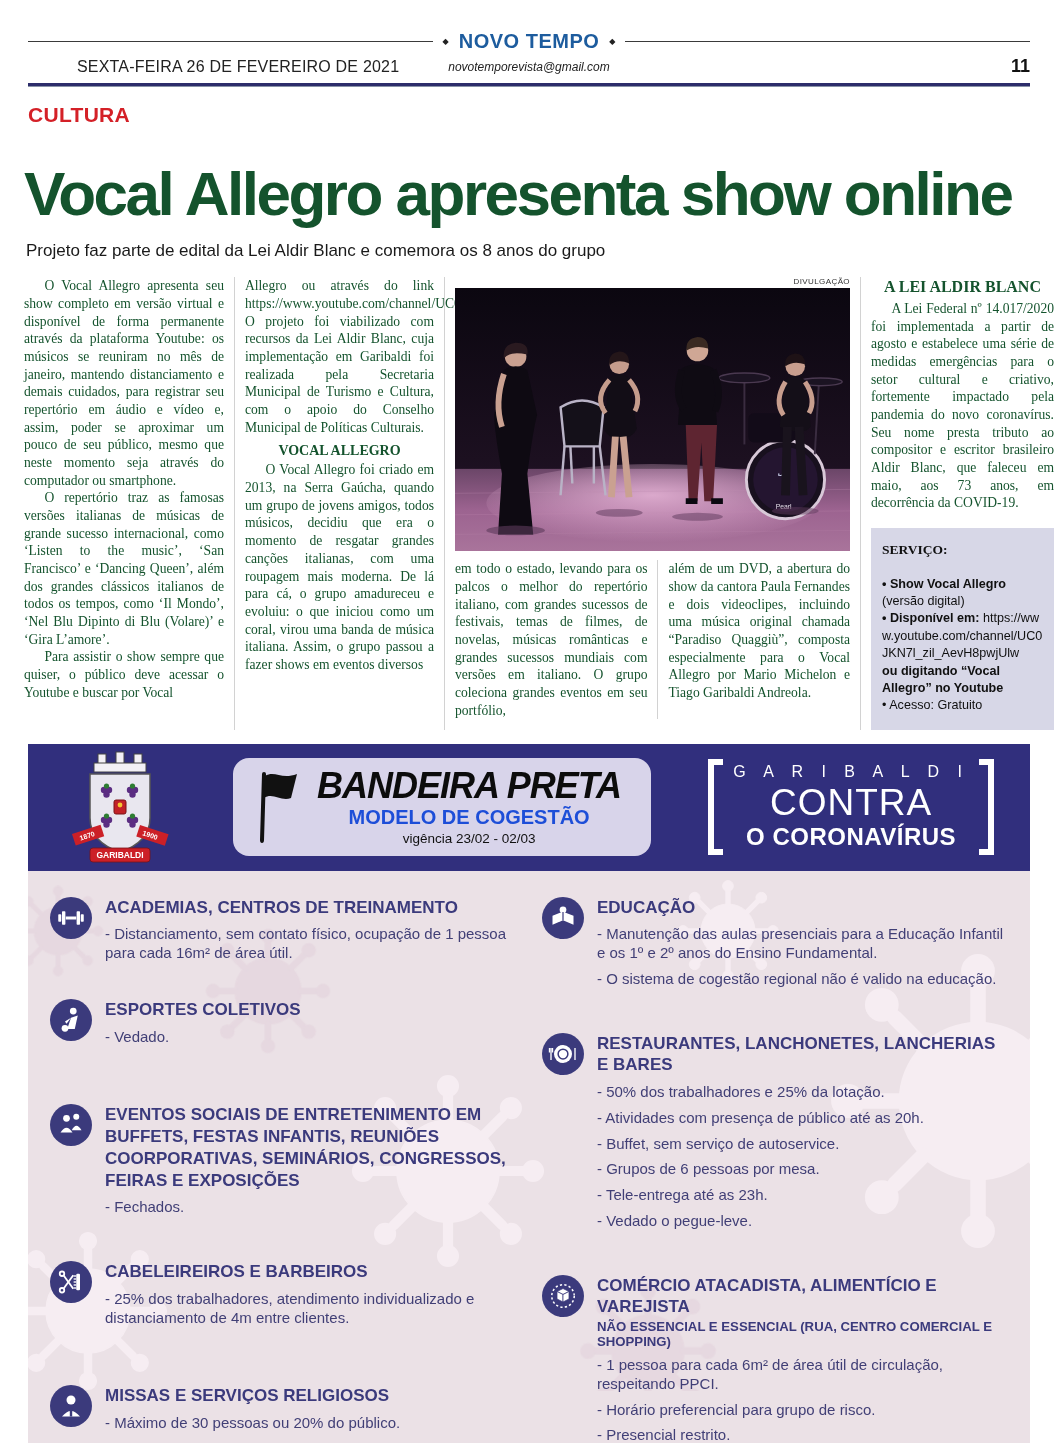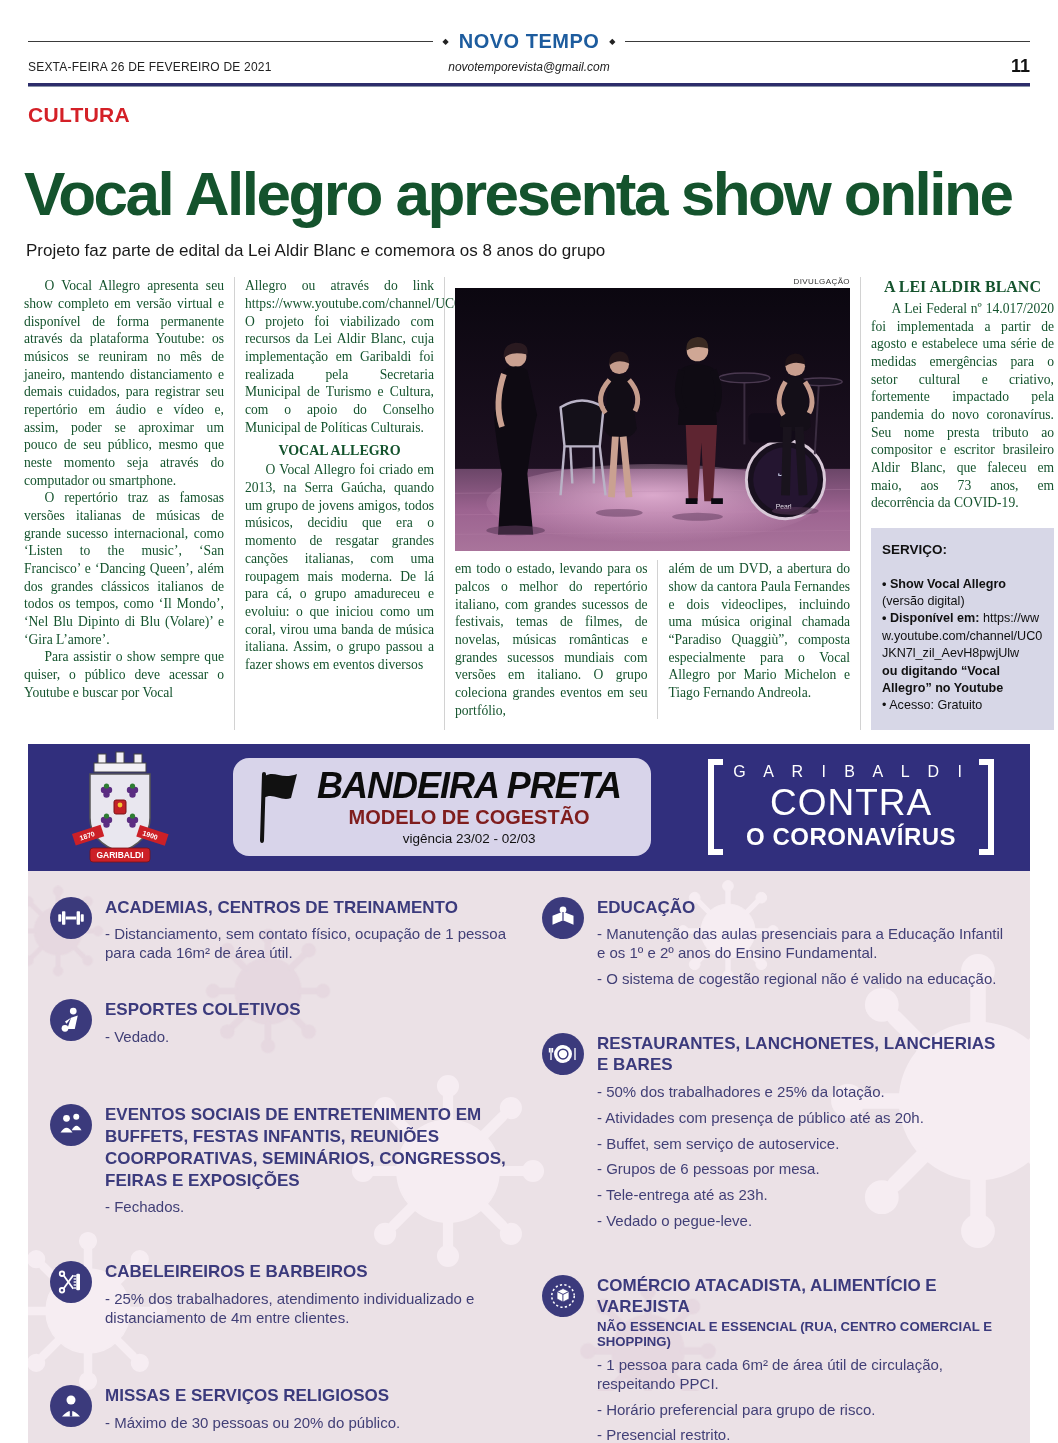--- a/index.html
+++ b/index.html
@@ -7,21 +7,21 @@
   .page { width:1058px; height:1443px; background:#fff; position:relative; overflow:hidden;
           font-family:"Liberation Sans", sans-serif; color:#111; }
 
   
   .masthead { padding:30px 28px 0; }
   .mast-line { display:flex; align-items:center; }
   .mast-rule { flex:1; border-top:1.5px solid #3a3a3a; }
   .mast-diamond { margin:0 10px; font-size:8px; color:#222; }
   .paper-name { color:#1d5c9e; font-weight:bold; font-size:20px; letter-spacing:.5px; }
   .mast-sub { display:grid; grid-template-columns:1fr auto 1fr; align-items:center; margin-top:3px; }
-  .mast-date { font-size:12px; color:#222; letter-spacing:.2px; }
+  .mast-date { font-size:16px; color:#222; letter-spacing:.2px;text-align:center; }
   .mast-email { font-size:12px; font-style:italic; color:#222; text-align:center; }
   .mast-page { font-size:18px; font-weight:bold; text-align:right; }
   .double-rule { margin-top:6px; border-top:3.5px solid #2d2d6b; height:3px; border-bottom:1.5px solid #8a93a8; }
 
   
   .cultura { color:#d42027; font-weight:bold; font-size:21px; margin:16px 28px 0; letter-spacing:.3px; }
   .headline { font-size:62px; font-weight:bold; letter-spacing:-2.5px; line-height:1.02;
               margin:35px 24px 0; color:#14532d; }
   .deck { font-size:17px; margin:16px 26px 0; color:#1a1a1a; }
 
@@ -40,35 +40,35 @@
   .credit { font-size:8px; color:#333; text-align:right; letter-spacing:.4px; margin-bottom:2px; }
   .photo-wrap svg { display:block; width:100%; height:auto; }
   .mid-cols { display:flex; margin-top:9px; }
   .mid-cols .mc { width:193px; }
   .sb-head { font-family:"Liberation Serif", serif; font-weight:bold; font-size:16px;
              text-align:center; margin-bottom:2px; }
 
   
   .servico { background:#d7d7e7; margin-top:16px; padding:13px 11px 15px; font-size:12.6px;
              line-height:1.38; color:#101010; }
-  .servico .sv-title { font-weight:bold; font-size:13.5px; margin-bottom:16px; }
+  .servico .sv-title { font-weight:bold; font-size:13.5px; margin-bottom:16px;font-family:Liberation Serif, serif; }
   .servico p { margin:0; }
   .servico .brk { word-break:break-all; }
 
   
   .ad { margin:14px 28px 0; }
   .ad-top { background:#312f7d; height:127px; display:flex; align-items:center;
             justify-content:space-between; padding:0 36px 0 36px; }
   .crest { width:112px; height:118px; margin-top:4px; }
   .crest svg { display:block; }
   .bandeira-box { background:#d8d4ea; border-radius:16px; padding:9px 30px 10px 24px;
                   display:flex; align-items:center; gap:16px; }
   .bp-text { text-align:center; }
   .bp-title { font-size:36px; font-weight:bold; font-style:italic; color:#0c0c0c; letter-spacing:-1px; line-height:1.05; }
-  .bp-sub { font-size:20px; font-weight:bold; color:#7f1d1d; margin-top:1px; }
+  .bp-sub { font-size:20px; font-weight:bold; color:#1d4ed8; margin-top:1px; }
   .bp-vig { font-size:13.5px; color:#111; margin-top:2px; }
   .contra { display:flex; align-items:stretch; color:#fff; height:96px; }
   .bracket { width:15px; border:6.5px solid #fff; }
   .bracket.l { border-right:none; }
   .bracket.r { border-left:none; }
   .contra-mid { display:flex; flex-direction:column; justify-content:space-between;
                 padding:2px 10px; text-align:center; }
   .c-l1 { font-size:16px; letter-spacing:7px; margin-top:2px; }
   .c-l2 { font-size:37px; letter-spacing:1px; line-height:1; }
   .c-l3 { font-size:24px; font-weight:bold; letter-spacing:.5px; margin-bottom:2px; }
@@ -205,21 +205,21 @@
           <ellipse cx="168" cy="230" rx="24" ry="4" fill="#5e3a5c" opacity="0.5"></ellipse>
           <ellipse cx="248" cy="234" rx="26" ry="4" fill="#5e3a5c" opacity="0.5"></ellipse>
           <ellipse cx="348" cy="228" rx="24" ry="4" fill="#5e3a5c" opacity="0.5"></ellipse>
         </svg>
       </div>
       <div class="mid-cols btxt">
         <div class="mc">
           <p class="noind">em todo o estado, levando para os palcos o melhor do repertório italiano, com grandes sucessos de festivais, temas de filmes, de novelas, músicas românticas e grandes sucessos mundiais com versões em italiano. O grupo coleciona grandes eventos em seu portfólio,</p>
         </div>
         <div class="mc vr">
-          <p class="noind">além de um DVD, a abertura do show da cantora Paula Fernandes e dois videoclipes, incluindo uma música original chamada “Paradiso Quaggiù”, composta especialmente para o Vocal Allegro por Mario Michelon e Tiago Fernando Andreola.</p>
+          <p class="noind">além de um DVD, a abertura do show da cantora Paula Fernandes e dois videoclipes, incluindo uma música original chamada “Paradiso Quaggiù”, composta especialmente para o Vocal Allegro por Mario Michelon e Tiago Garibaldi Andreola.</p>
         </div>
       </div>
     </div>
     <div class="acol5 vr">
       <div class="btxt">
         <div class="sb-head">A LEI ALDIR BLANC</div>
         <p>A Lei Federal nº 14.017/2020 foi implementada a partir de agosto e estabelece uma série de medidas emergências para o setor cultural e criativo, fortemente impactado pela pandemia do novo coronavírus. Seu nome presta tributo ao compositor e escritor brasileiro Aldir Blanc, que faleceu em maio, aos 73 anos, em decorrência da COVID-19.</p>
       </div>
       <div class="servico">
         <div class="sv-title">SERVIÇO:</div>

